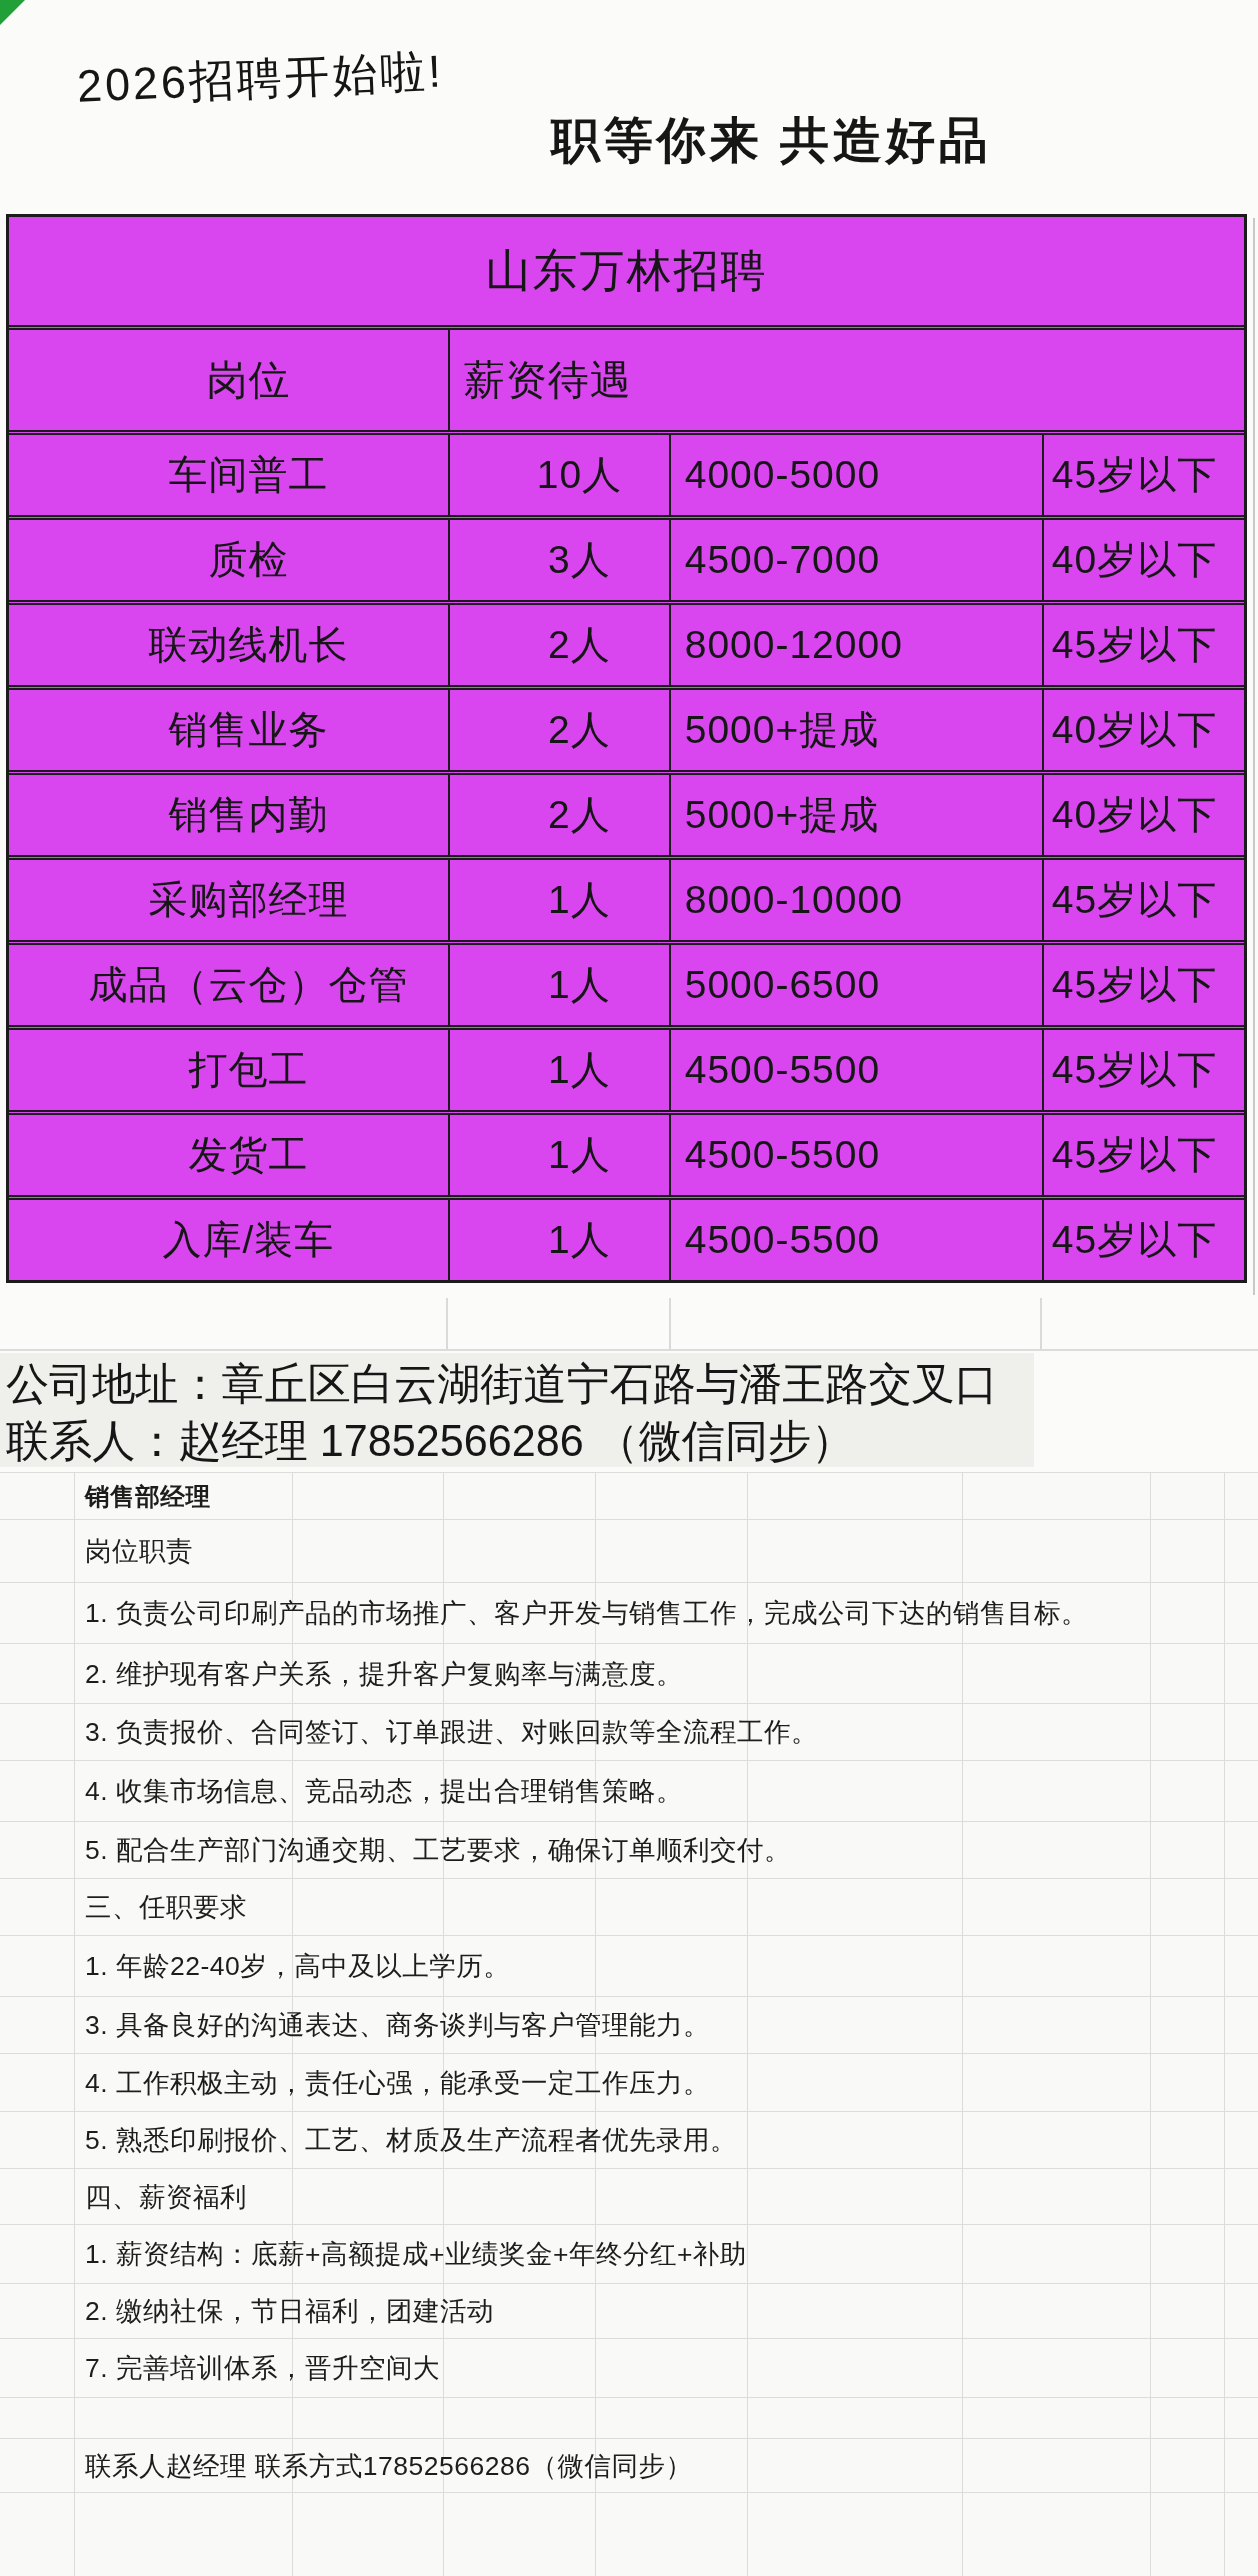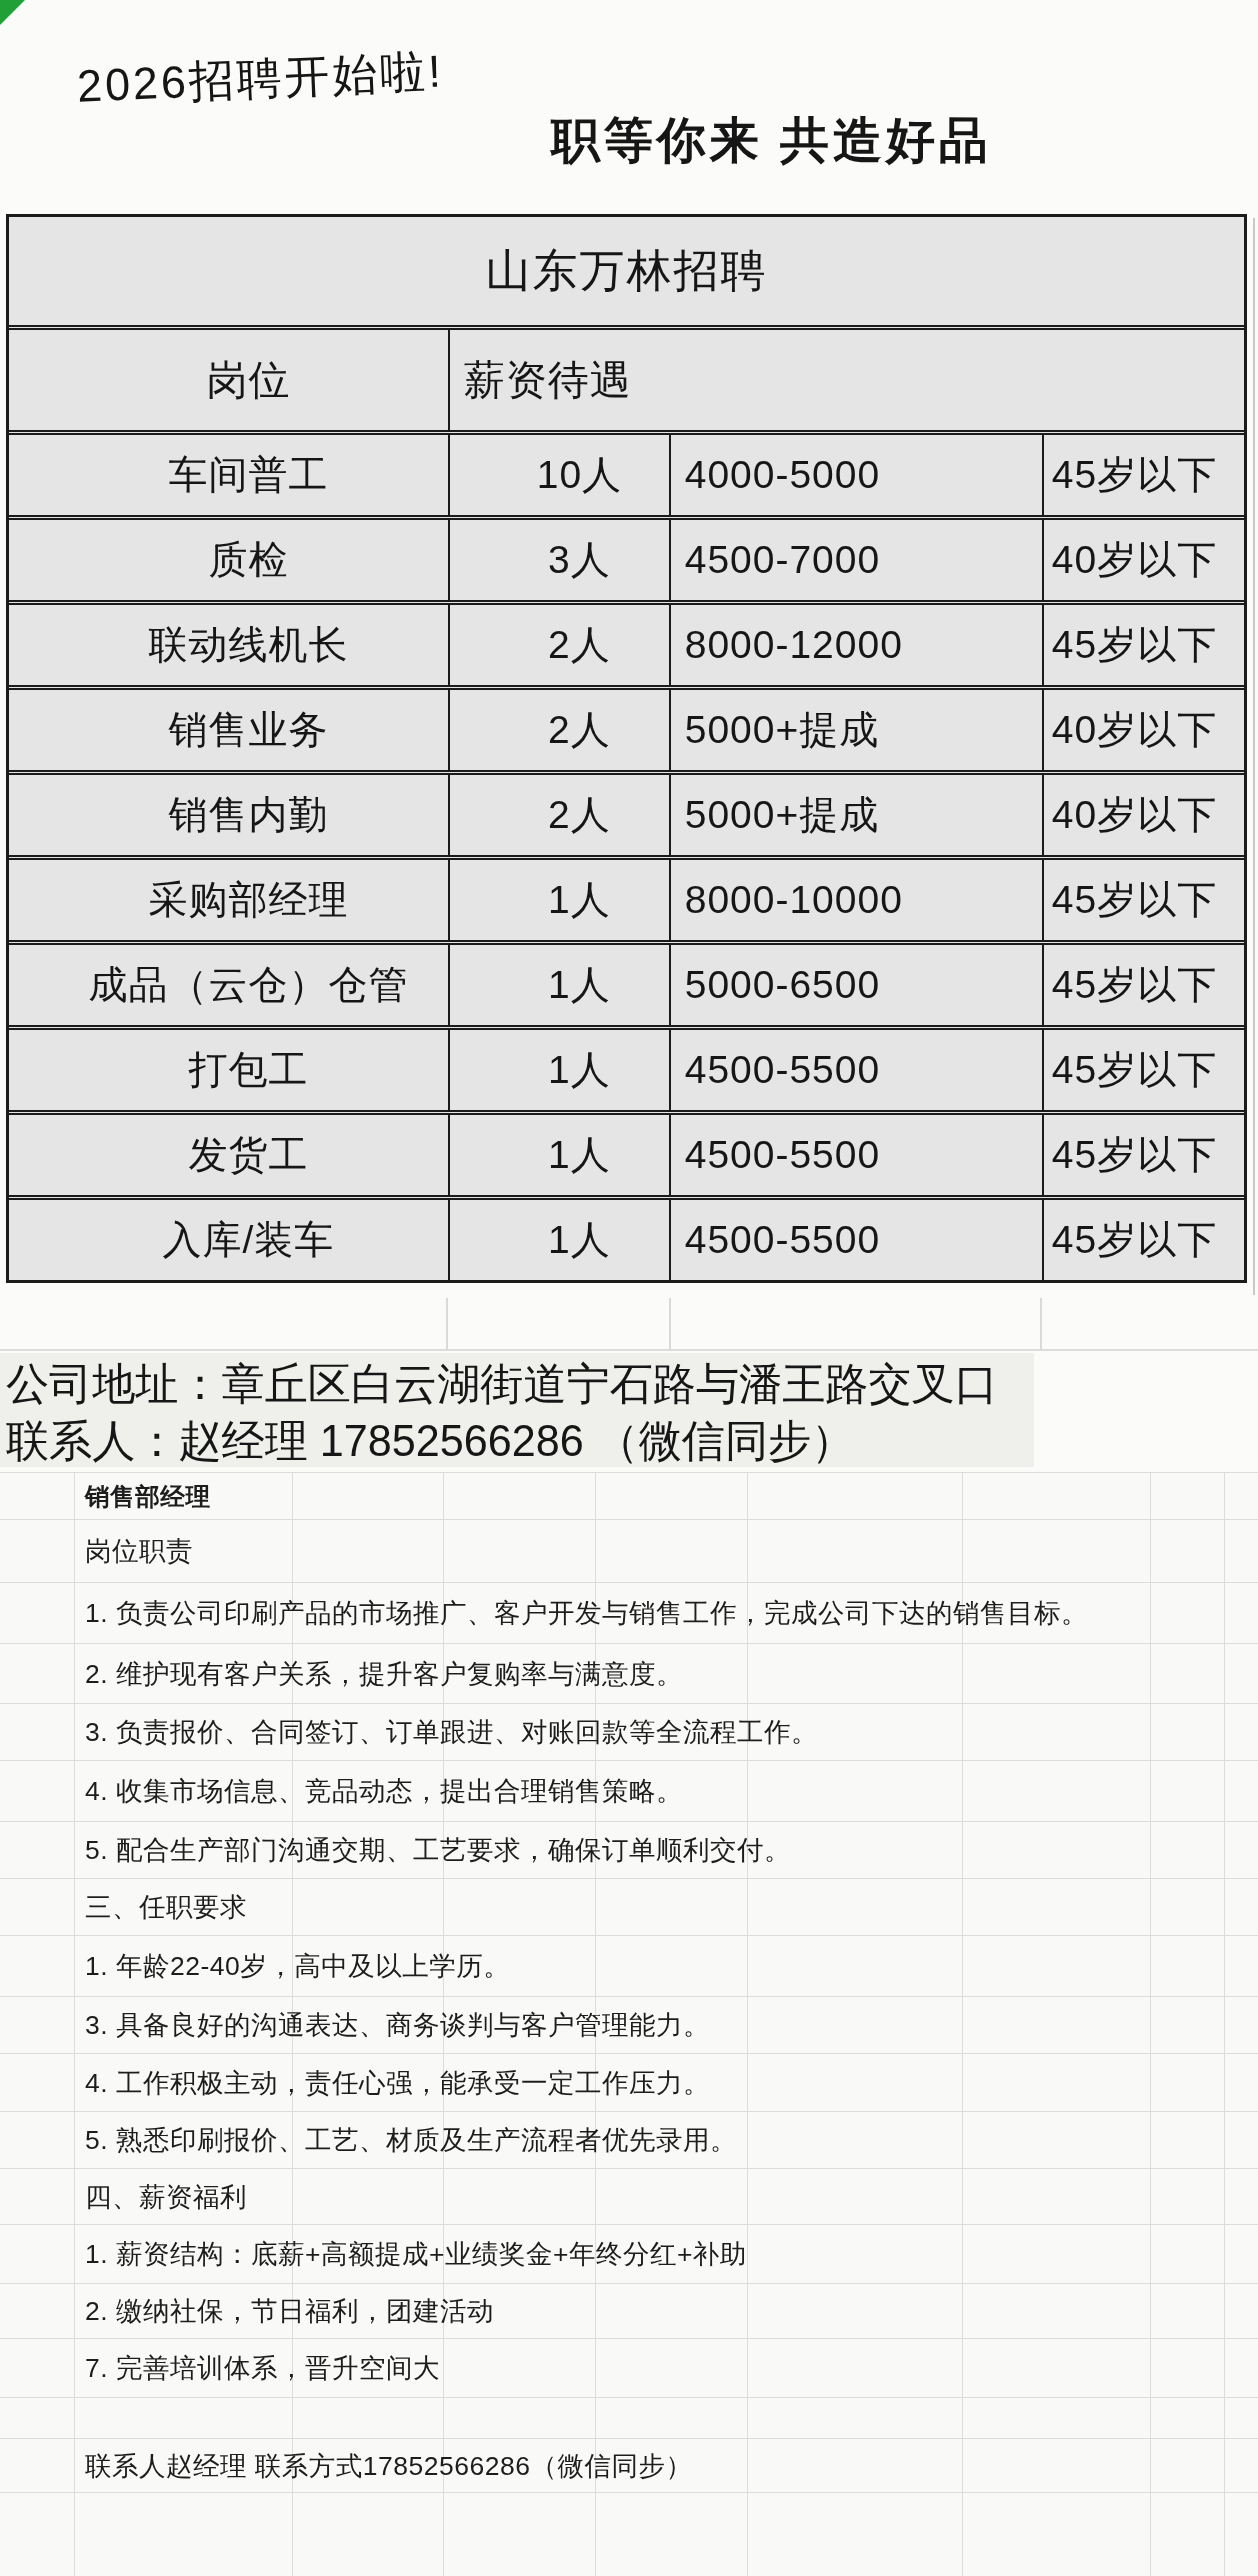--- a/index.html
+++ b/index.html
@@ -28,21 +28,21 @@
   }
   .slogan2{
     position:absolute; left:551px; top:108px;
     font-size:49px; letter-spacing:3.9px; font-weight:600;
     white-space:nowrap;
   }
 
   
   .rtable{
     position:absolute; left:5.9px; top:214px; width:1241px;
-    border:3.9px solid #1b1b1b; background:#e5e5e5;
+    border:3.9px solid #1b1b1b; background:#d946ef;
   }
   .t-title{
     height:108px; display:flex; align-items:center; justify-content:center;
     font-size:45px; letter-spacing:2px;
   }
   .t-row{
     display:grid; grid-template-columns:439px 221px 373px 201px;
     border-top:5.9px double #1b1b1b;
   }
   .t-row > div{

